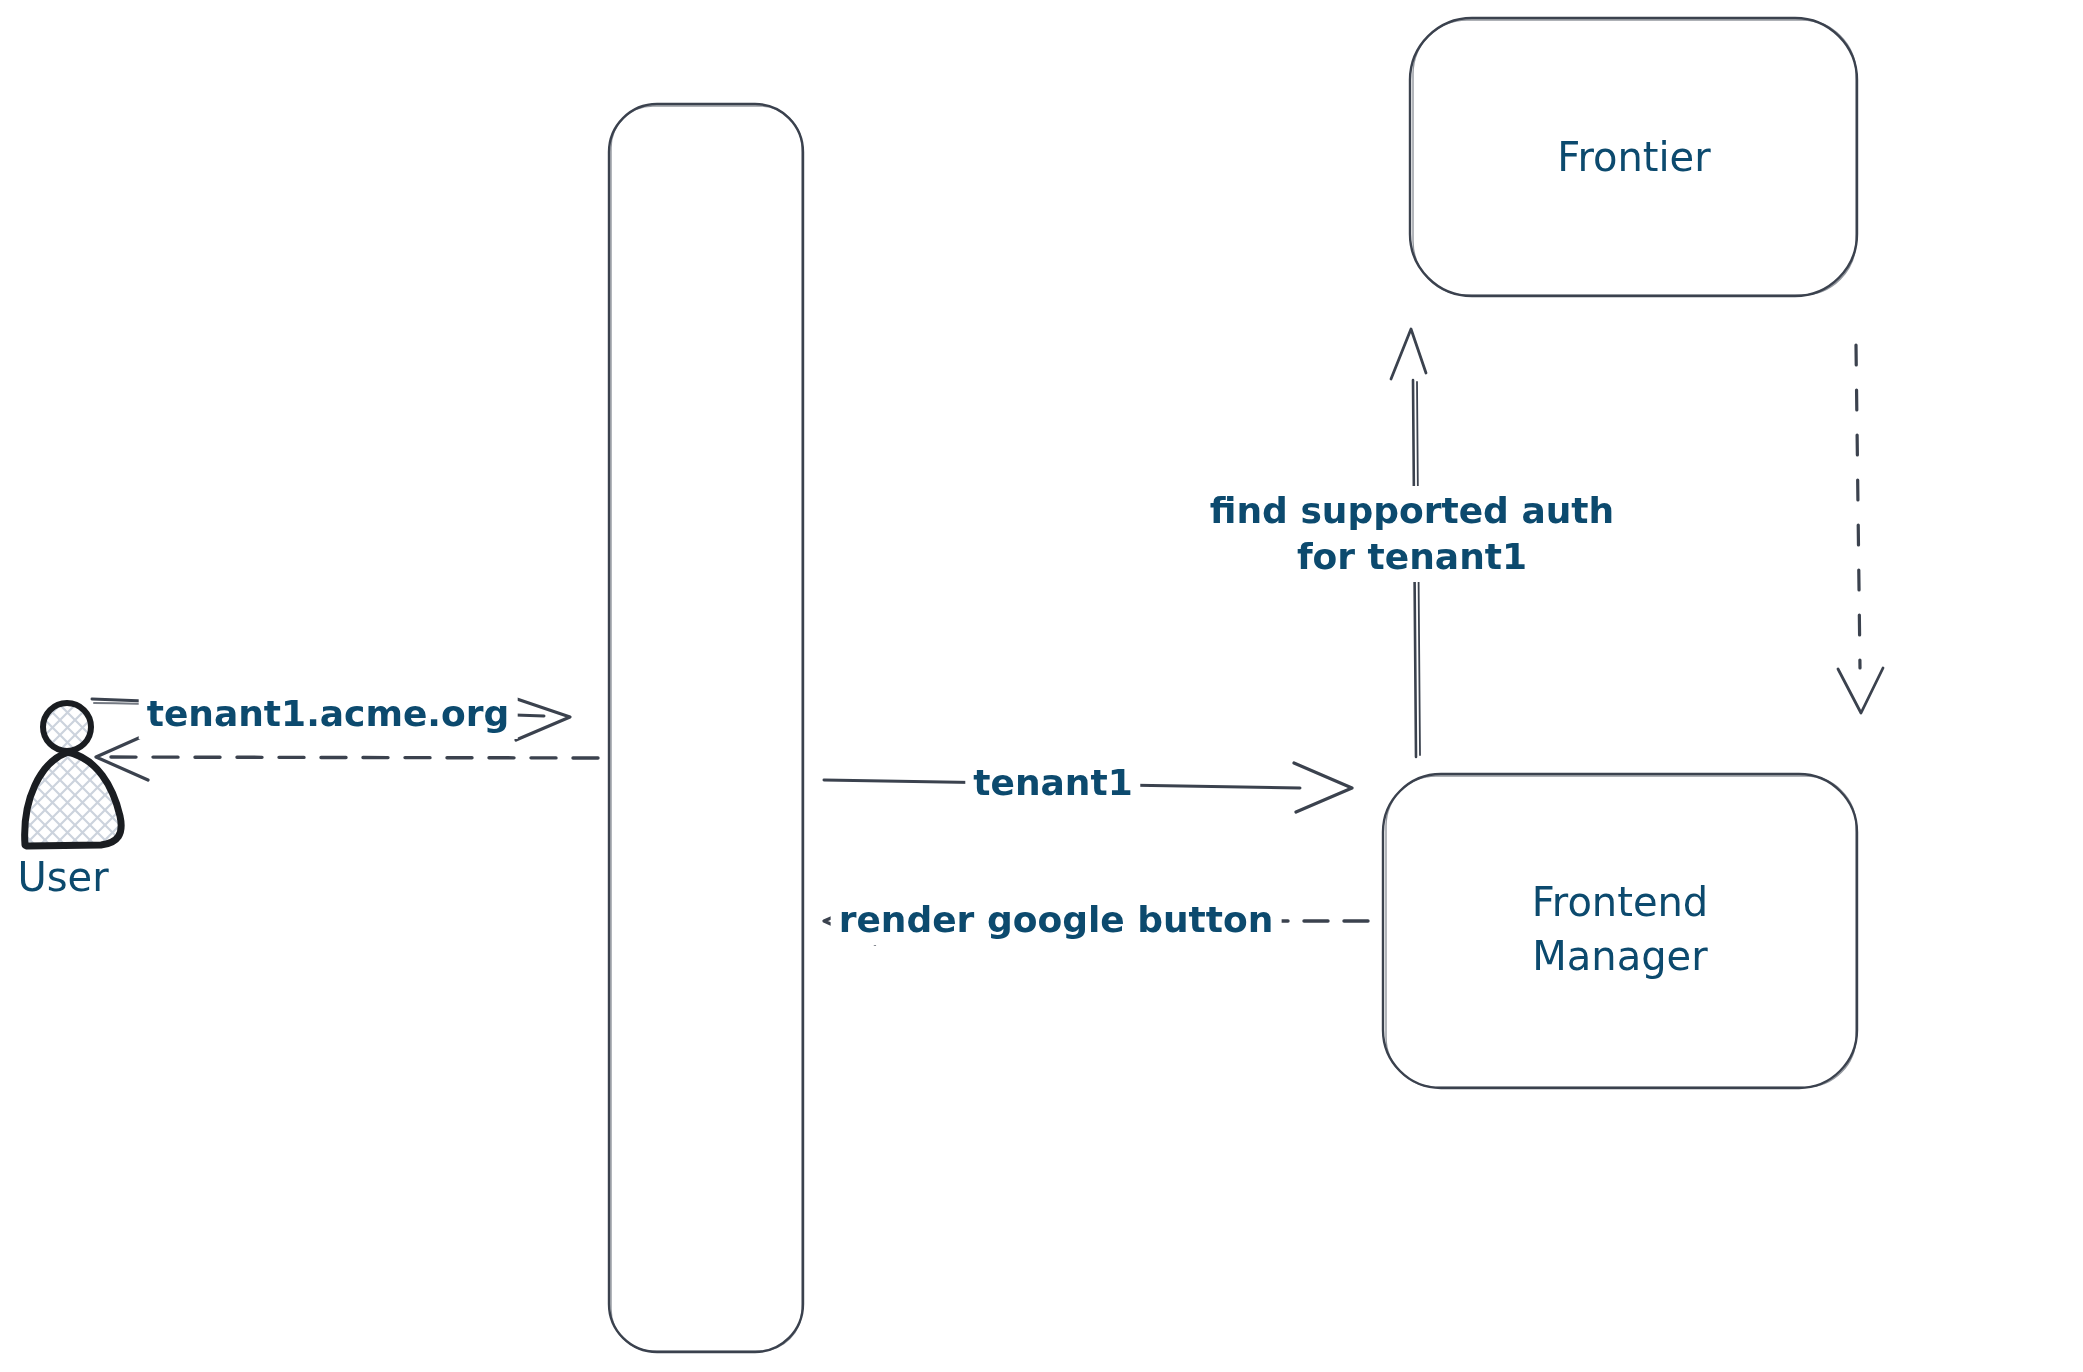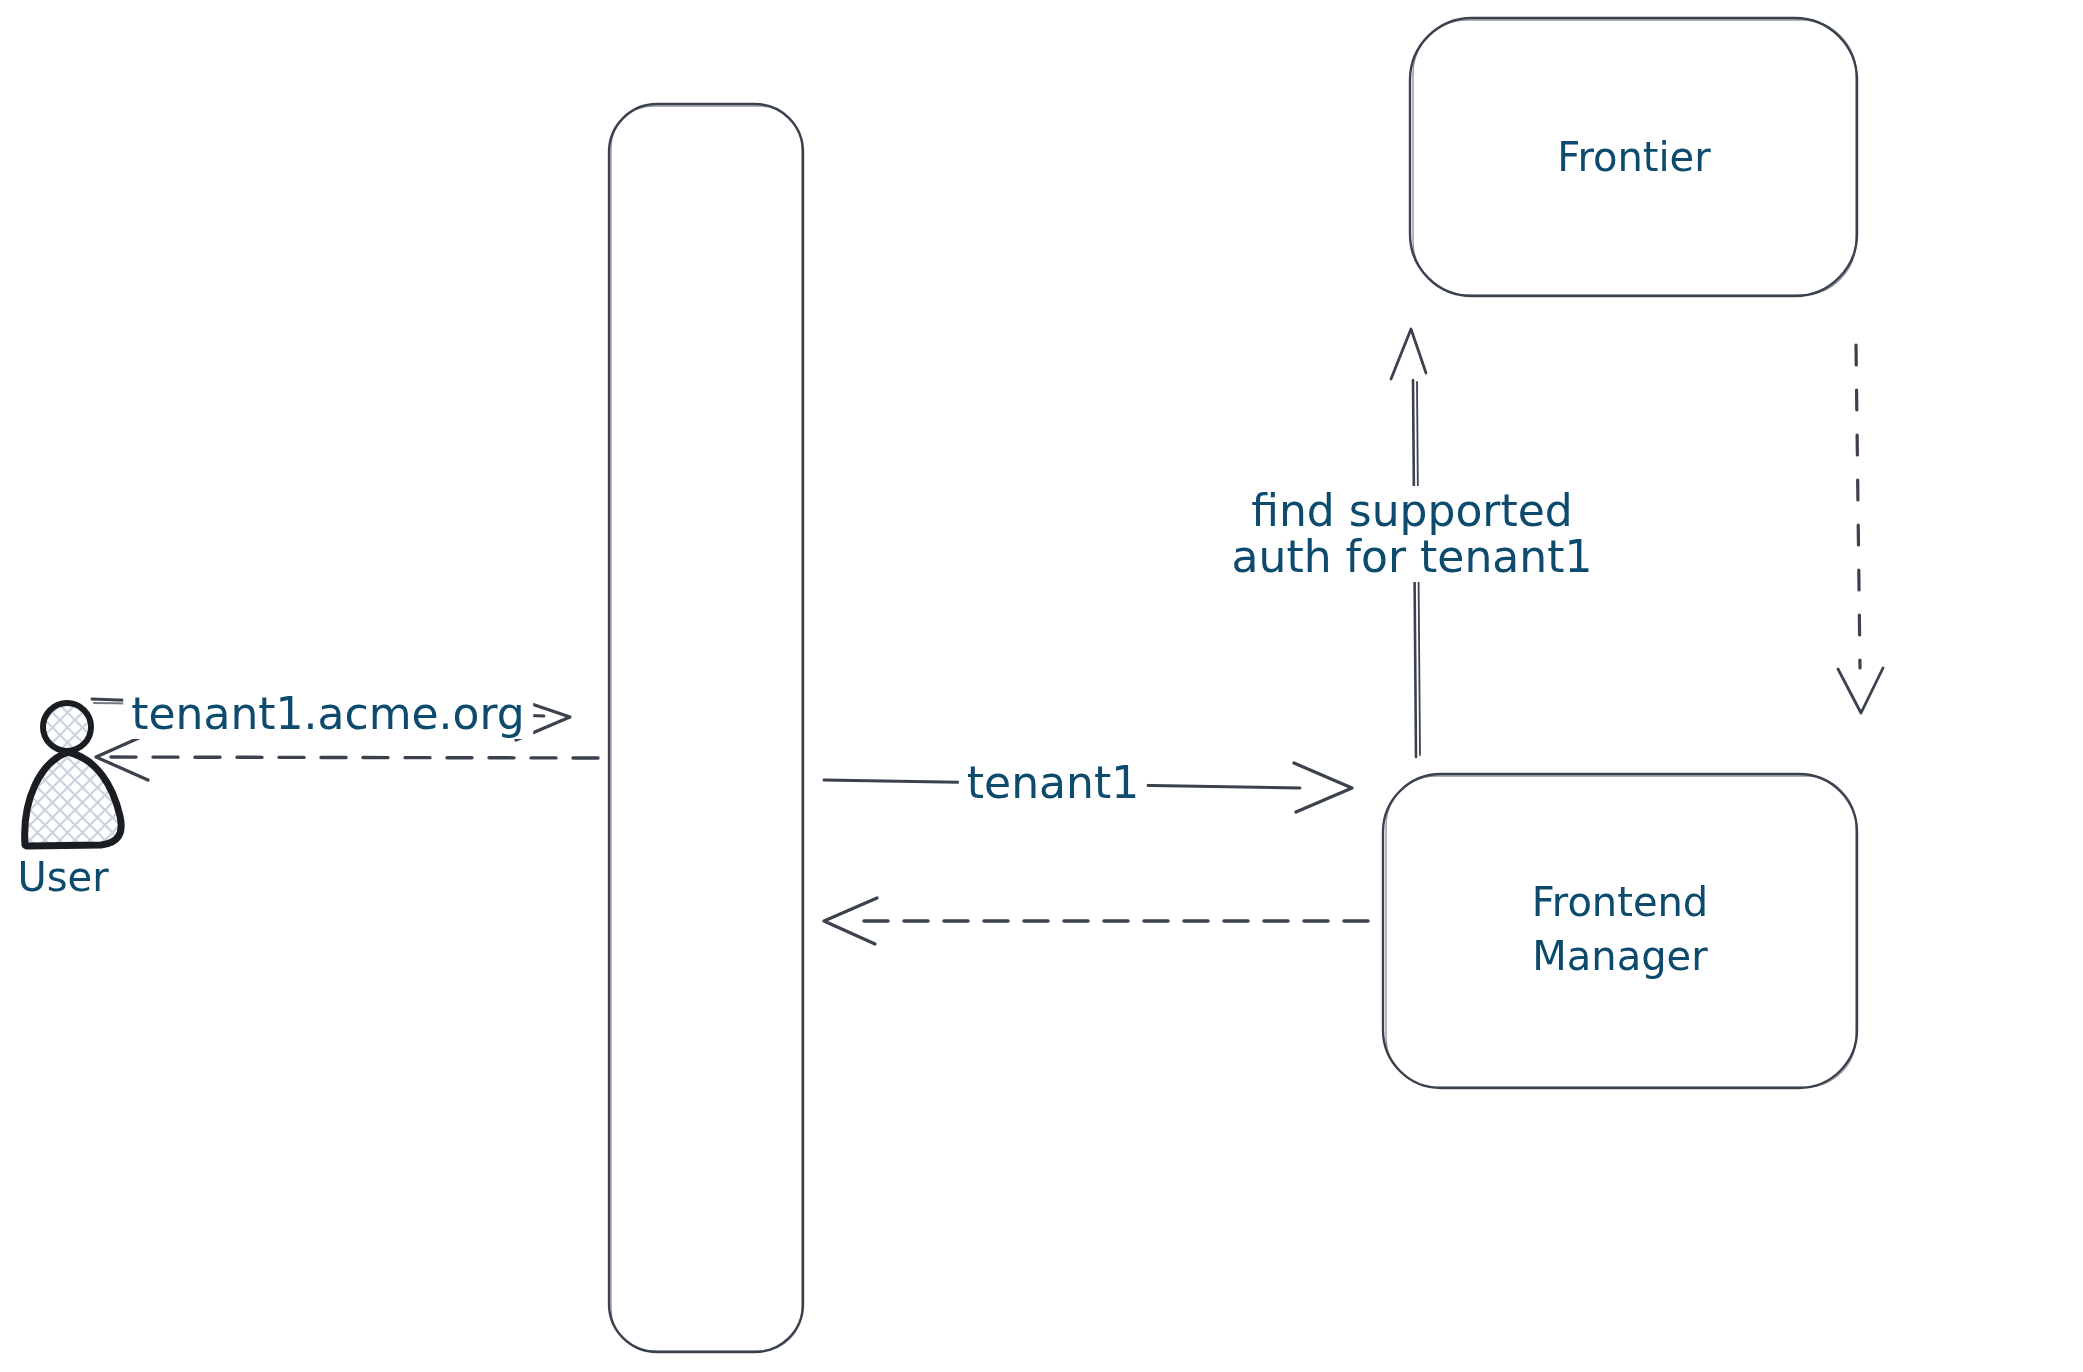--- a/index.html
+++ b/index.html
@@ -17,25 +17,26 @@
     position: absolute;
     transform: translate(-50%, -50%);
     text-align: center;
     color: #0c4a6e;
   }
   .node-label {
     font-size: 40px;
     line-height: 54px;
   }
   .edge-label {
-    font-size: 44px;
+    font-size: 36px;
     line-height: 46px;
     background: #ffffff;
     padding: 2px 8px;
     white-space: nowrap;
+    font-weight: bold;
   }
   .edge-label.multiline { white-space: normal; }
 </style>
 </head>
 <body>
 
 <div class="canvas">
 
   <svg width="2083" height="1372" viewBox="0 0 2083 1372">
     <defs>
@@ -101,17 +102,18 @@
 
 
   <div class="lbl node-label" style="left:1634px; top:157px; white-space:nowrap;">Frontier</div>
 
   <div class="lbl node-label" style="left:1620px; top:929px; width:230px;">Frontend Manager</div>
 
   <div class="lbl edge-label" style="left:328px; top:714px;">tenant1.acme.org</div>
 
   <div class="lbl edge-label" style="left:1053px; top:783px;">tenant1</div>
 
+  <div class="lbl edge-label" style="left:1056px; top:920px;">render google button</div>
 
   <div class="lbl edge-label multiline" style="left:1412px; top:534px; width:420px;">find supported auth for tenant1</div>
 
 
 </div>
 
 </body></html>

